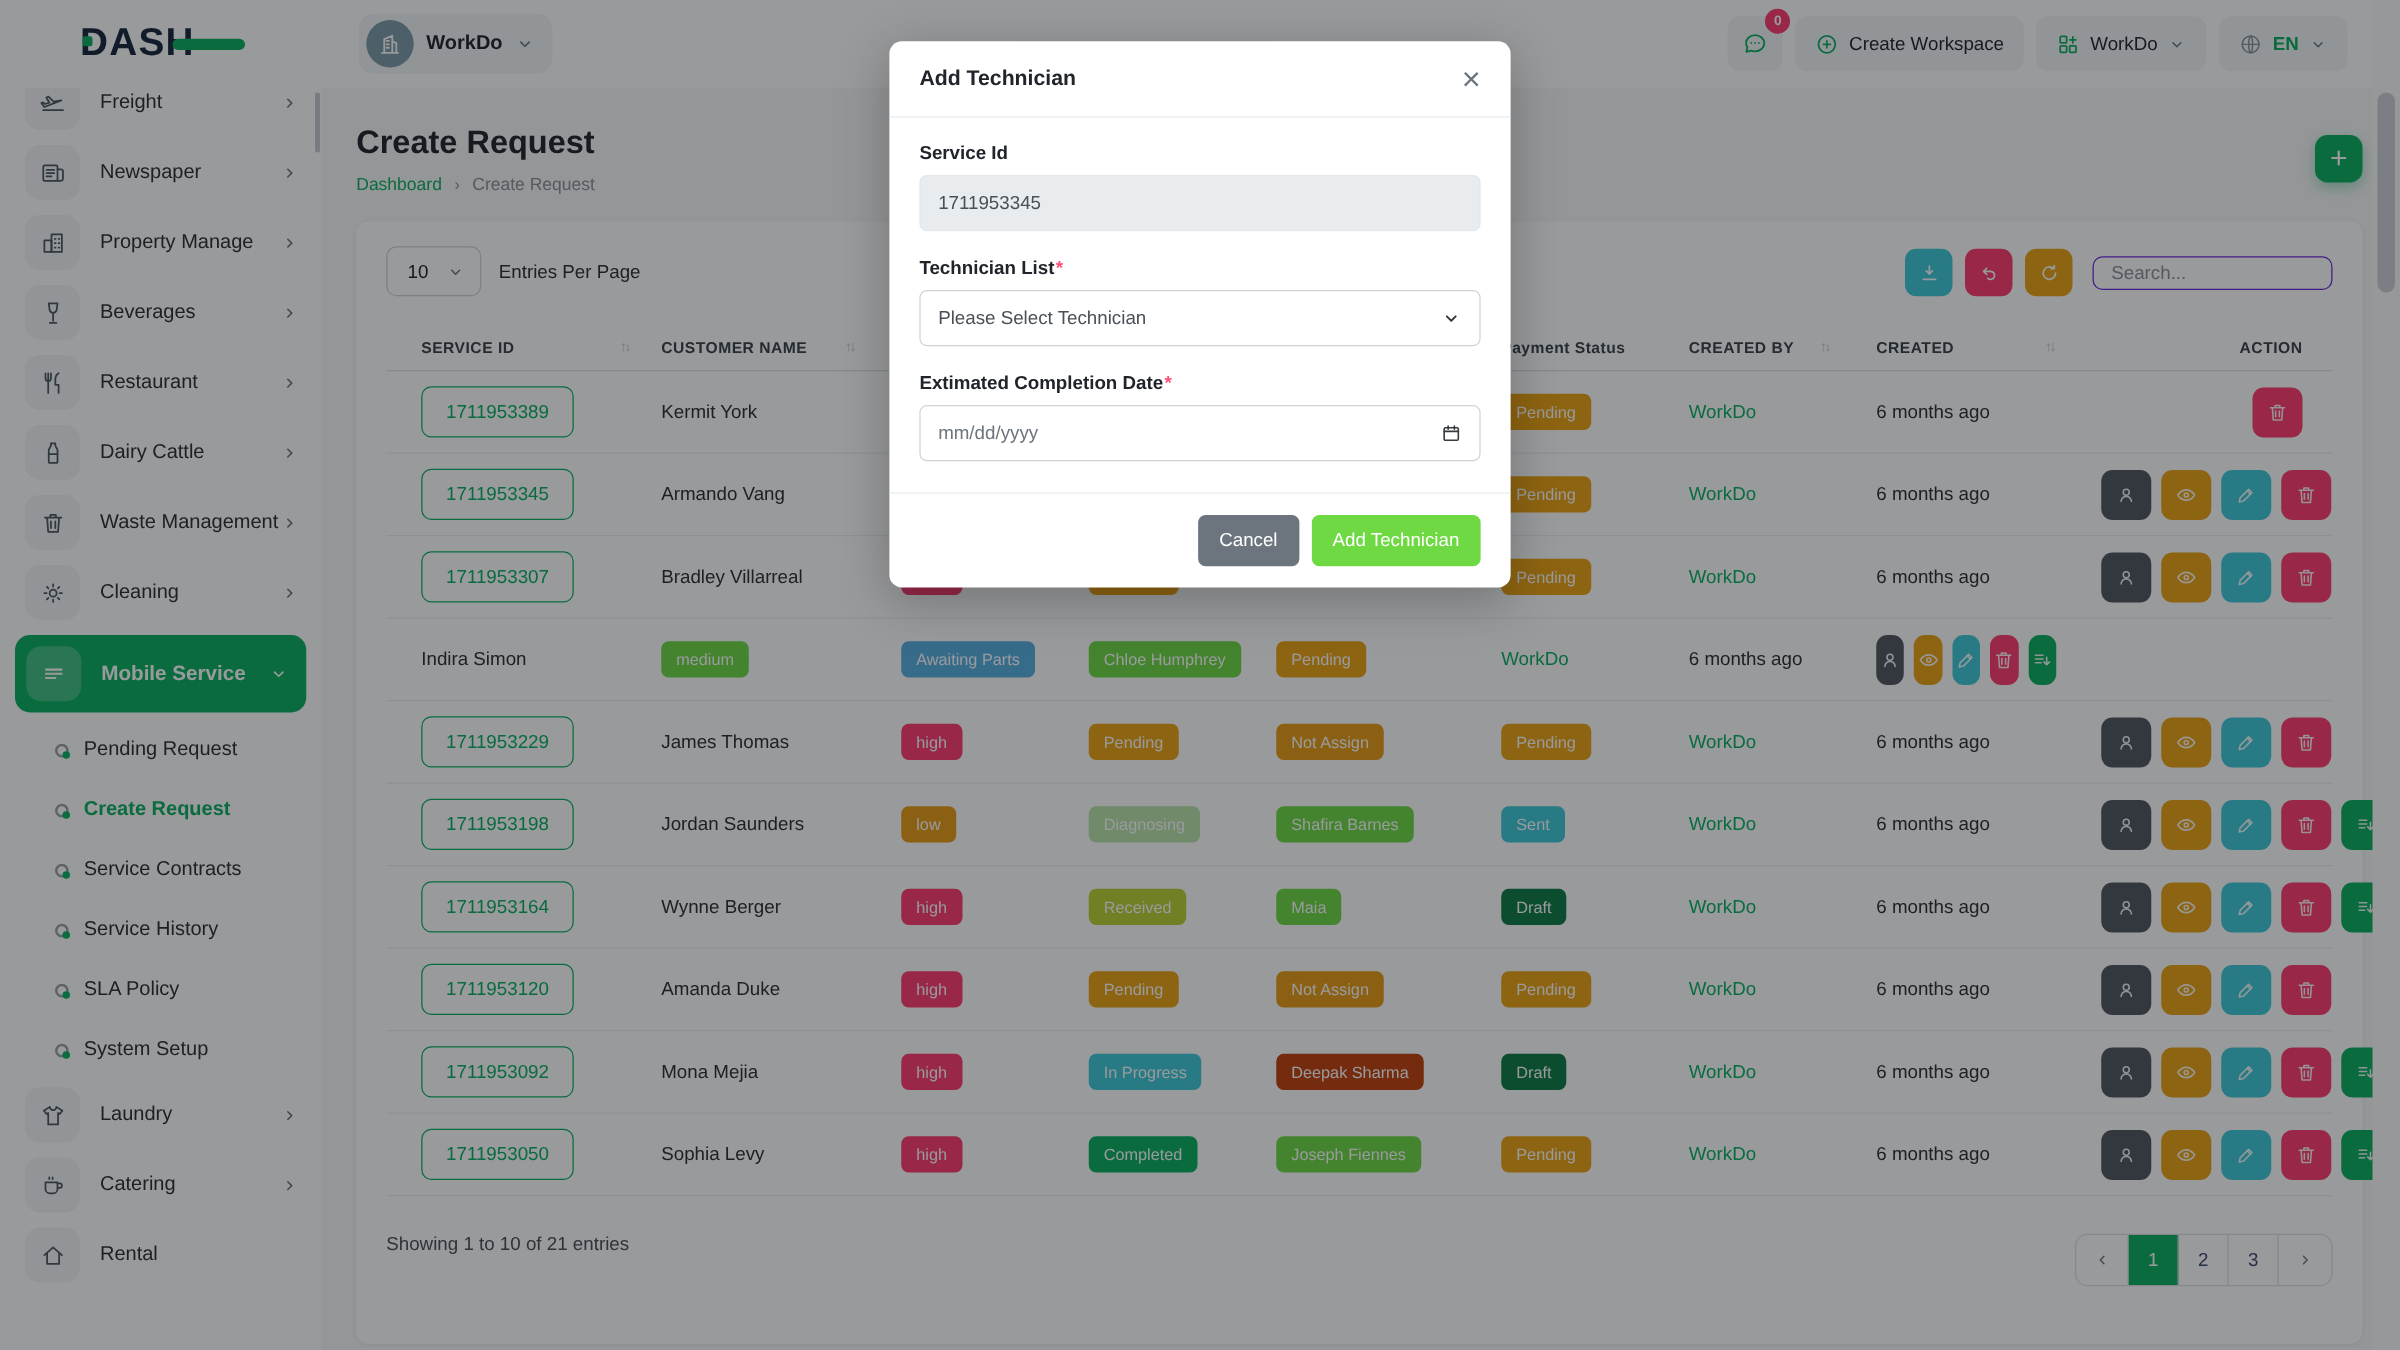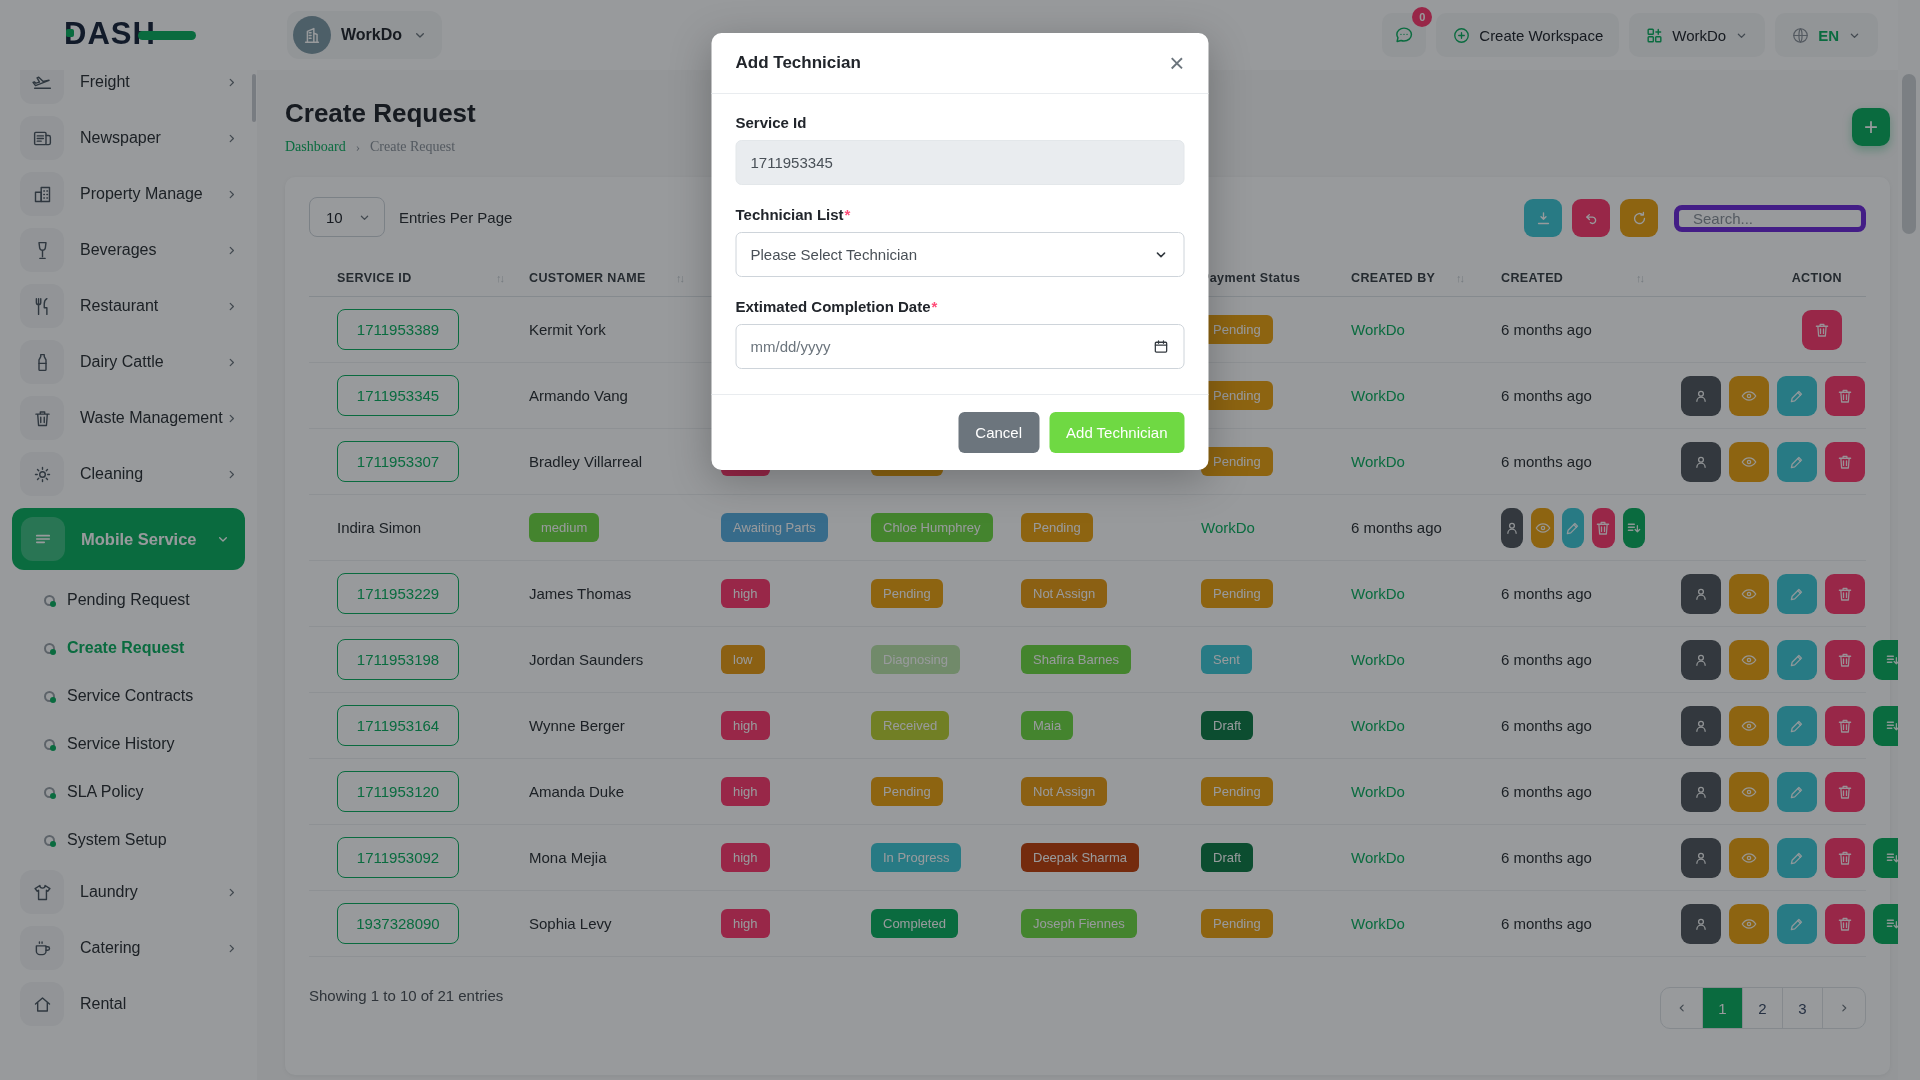--- a/index.html
+++ b/index.html
@@ -37,34 +37,34 @@
   .sub-bullet { width:11px; height:11px; border:2px solid #9aa1a8; border-radius:50%; position:relative; flex:none; }
   .sub-bullet::after { content:""; position:absolute; right:-3px; bottom:-3px; width:6px; height:6px; border-radius:50%; background:#0caf60; }
   .sub-label { margin-left:12px; font-size:16px; font-weight:500; color:#2b3034; }
   .sub-item.active .sub-label { color:#0caf60; font-weight:600; }
   .side-thumb { position:absolute; right:1px; top:4px; width:4px; height:48px; border-radius:2px; background:#c9ccd0; }
 
   
   .main { position:absolute; left:257px; top:70px; right:22px; bottom:0; background:#f8f8f8; padding:28px 8px 0 28px; }
   .page-head { position:relative; }
   .page-title { font-size:26px; font-weight:700; color:#21252b; }
-  .breadcrumb { margin-top:10px; font-size:14px; display:flex; align-items:center; gap:10px;font-family:Liberation Serif, serif; }
+  .breadcrumb { margin-top:10px; font-size:14px; display:flex; align-items:center; gap:10px; }
   .bc-link { color:#0caf60; cursor:pointer; }
   .bc-sep { color:#8a9199; font-size:13px; }
   .bc-cur { color:#8a9199; }
   .add-btn { position:absolute; right:0; top:10px; width:38px; height:38px; border-radius:10px; background:#0caf60; color:#fff; font-size:24px; display:flex; align-items:center; justify-content:center; cursor:pointer; box-shadow:0 4px 10px rgba(12,175,96,0.35); }
 
   .card { margin-top:22px; background:#ffffff; border-radius:10px; box-shadow:0 1px 4px rgba(20,30,40,0.06); padding:20px 24px 24px; height:898px; }
   .card-toolbar { display:flex; justify-content:space-between; align-items:flex-end; }
   .entries-wrap { display:flex; align-items:center; gap:14px; }
   .entries-select { width:76px; height:40px; border:1px solid #ced4da; border-radius:8px; display:flex; align-items:center; justify-content:space-between; padding:0 12px 0 16px; font-size:15px; color:#21252b; cursor:pointer; }
   .entries-label { font-size:15px; color:#2b3034; }
   .tool-right { display:flex; align-items:center; gap:10px; }
   .sq-btn { width:38px; height:38px; border-radius:9px; display:flex; align-items:center; justify-content:center; color:#fff; cursor:pointer; }
-  .search-input { width:192px; height:27px; border:5px solid #6d28d9; border-radius:8px; padding:0 14px; font-size:15px; color:#2b3034; outline:none; background:#fff; font-family:"Liberation Sans",sans-serif; margin-left:6px; }
+  .search-input { width:192px; height:27px; border:1px solid #6d28d9; border-radius:8px; padding:0 14px; font-size:15px; color:#2b3034; outline:none; background:#fff; font-family:"Liberation Sans",sans-serif; margin-left:6px; }
   .search-input::placeholder { color:#8a9199; }
 
   .tbl { margin-top:22px; }
   .thead, .trow { display:grid; grid-template-columns:220px 180px 150px 150px 180px 150px 150px 180px 1fr; align-items:center; }
   .thead { height:38px; border-bottom:1px solid #dfe3e7; }
   .th { font-size:12.5px; font-weight:700; color:#3a4046; letter-spacing:0.4px; display:flex; align-items:center; justify-content:space-between; padding:0 26px 0 12px; text-transform:none; }
   .th .sort { color:#c3c9cf; font-size:11px; letter-spacing:-2px; font-weight:400; }
   .th:first-child { padding-left:28px; }
   .th:nth-child(2) { padding-left:0; }
   .th.action-h { justify-content:flex-end; padding-right:24px; }
@@ -776,21 +776,21 @@
               </span>
               <span class="act-btn" style="background:#0caf60">
                 <svg class="ic" width="18" height="18" viewBox="0 0 24 24" fill="none" stroke="currentColor" stroke-width="1.7" stroke-linecap="round" stroke-linejoin="round">
                   <path d="M4.5 7h8M4.5 11h8M4.5 15h6"></path>
                   <path d="M16.5 9v8M16.5 17l3-3M16.5 17l-3-3"></path>
                 </svg>
               </span>
             </div>
           </div>
           <div class="trow">
-            <div class="td"><span class="id-chip">1937328090</span></div>
+            <div class="td"><span class="id-chip">1711953050</span></div>
             <div class="td">Sophia Levy</div>
             <div class="td"><span class="badge" style="background:#ff3a6e">high</span></div>
             <div class="td"><span class="badge" style="background:#0caf60">Completed</span></div>
             <div class="td"><span class="badge" style="background:#6fd943">Joseph Fiennes</span></div>
             <div class="td"><span class="badge" style="background:#eda211">Pending</span></div>
             <div class="td"><span class="link-green">WorkDo</span></div>
             <div class="td">6 months ago</div>
             <div class="td action">
               <span class="act-btn" style="background:#51575d">
                 <svg class="ic" width="18" height="18" viewBox="0 0 24 24" fill="none" stroke="currentColor" stroke-width="1.7" stroke-linecap="round" stroke-linejoin="round">

